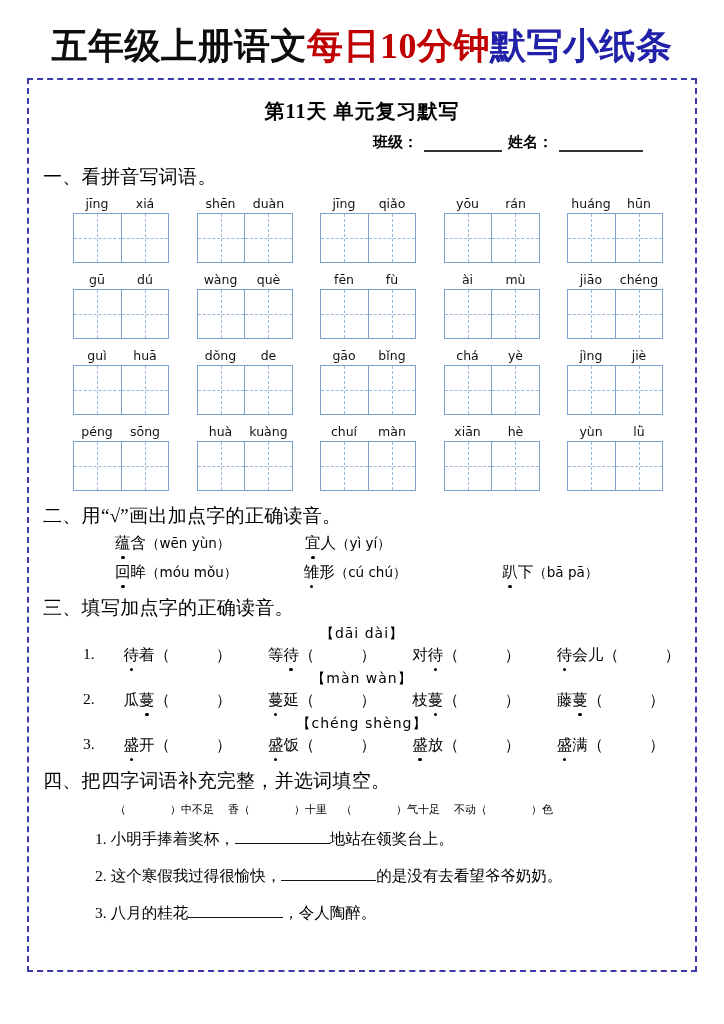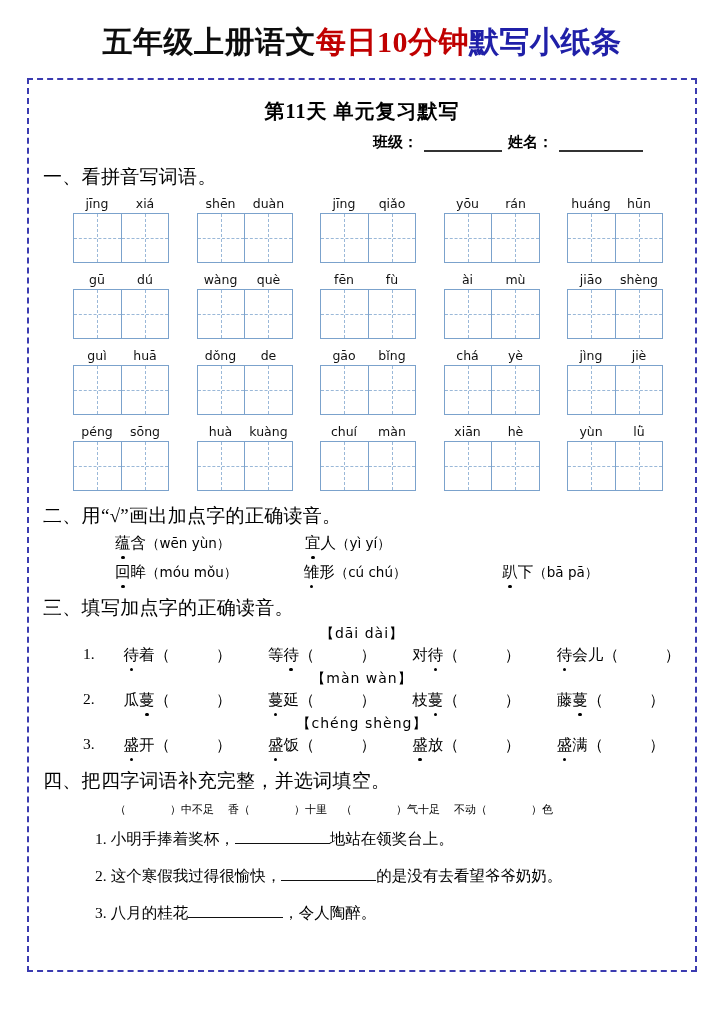--- a/index.html
+++ b/index.html
@@ -16,21 +16,21 @@
     position: relative;
   }
 
   
   .page-title {
     text-align: center;
     margin: 0;
     padding: 22px 0 6px 0;
     font-family: "Liberation Serif", "DejaVu Serif", serif;
     font-weight: bold;
-    font-size: 30px;
+    font-size: 36px;
     letter-spacing: 0.5px;
     white-space: nowrap;
   }
   .title-seg-black { color: #0d0d0d; }
   .title-seg-red   { color: #c00000; }
   .title-seg-blue  { color: #2020a8; }
 
   
   .sheet-frame {
     position: absolute;
@@ -329,21 +329,21 @@
             <span>mù</span>
           </div>
           <div class="tian-box">
               <div class="tian-cell"></div>
               <div class="tian-cell"></div>
             </div>
         </div>
         <div class="tian-cellgroup">
           <div class="pinyin-pair">
             <span>jiāo</span>
-            <span>shèng</span>
+            <span>chéng</span>
           </div>
           <div class="tian-box">
               <div class="tian-cell"></div>
               <div class="tian-cell"></div>
             </div>
         </div>
       </div>
 
       <div class="tian-row">
         <div class="tian-cellgroup">

